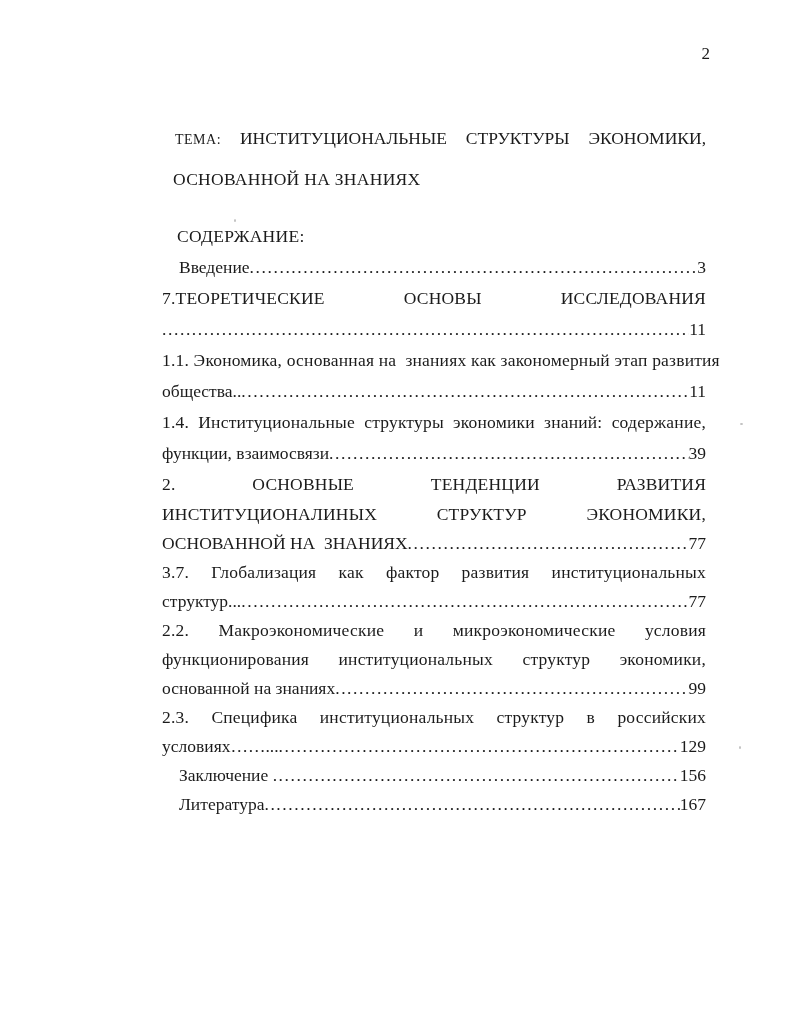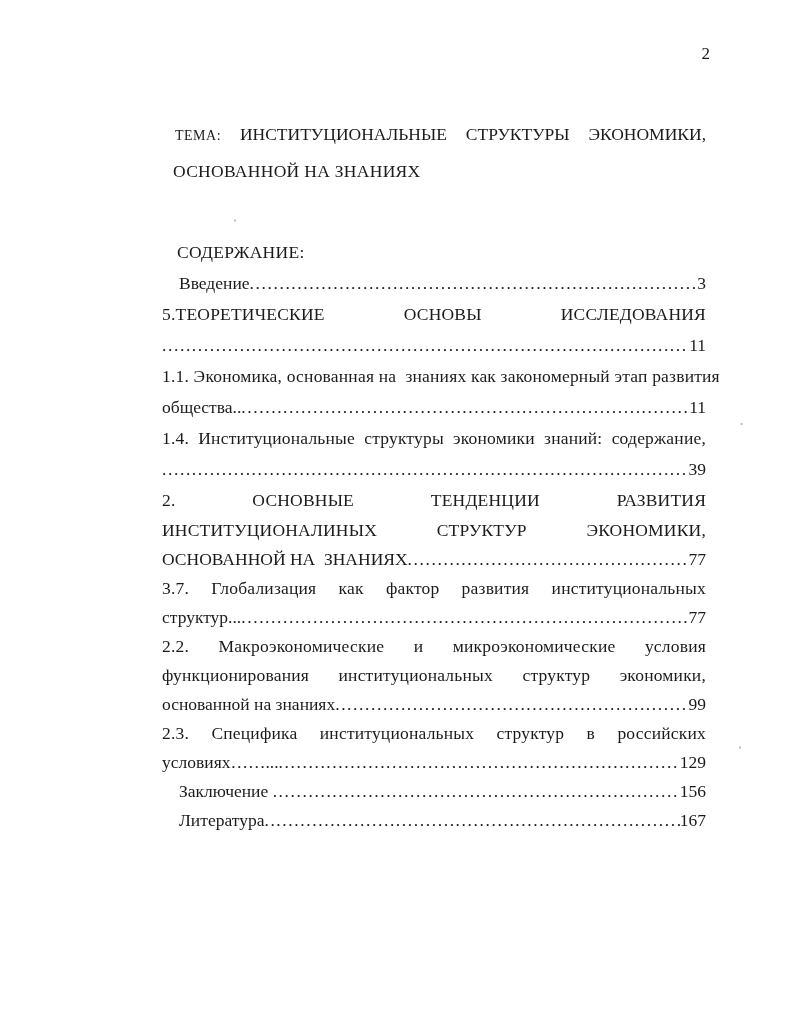--- a/index.html
+++ b/index.html
@@ -17,29 +17,29 @@
     font-size:17px;line-height:17px;
   }
   .content{
     position:absolute;left:162px;top:0;
     width:544px;
     font-size:17.5px;
   }
   
   .title{margin-top:115px;}
   .t-line1{
-    line-height:38px;
+    line-height:46px;
     padding-left:13px;
     text-align:justify;text-align-last:justify;
   }
   .t-label{font-size:14px;letter-spacing:0.5px;}
   .t-line2{line-height:33px;padding-left:11px;letter-spacing:0.3px;}
   
   .toc-heading{
-    margin-top:49px;
+    margin-top:25px;
     line-height:31px;
     padding-left:15px;
     letter-spacing:0.3px;
   }
   
   .toc-list .line{line-height:31px;}
   .toc-list .line:nth-child(n+9){line-height:29px;}
   .toc-list .line:nth-child(9){}
   .line.justify{text-align:justify;text-align-last:justify;letter-spacing:0.2px;}
   .line.leader,.line.leader-indent{display:flex;align-items:baseline;justify-content:flex-end;}
@@ -77,33 +77,34 @@
     </div>
 
     <div class="toc-heading">СОДЕРЖАНИЕ:</div>
 
     <div class="toc-list">
         <div class="line leader-indent">
           <span class="txt">Введение</span>
           <span class="dots"></span>
           <span class="pg">3</span>
         </div>
-        <div class="line justify"><span class="txt">5.ТЕОРЕТИЧЕСКИЕ ОСНОВЫ ИССЛЕДОВАНИЯ</span></div>
+        <div class="line justify"><span class="txt">7.ТЕОРЕТИЧЕСКИЕ ОСНОВЫ ИССЛЕДОВАНИЯ</span></div>
         <div class="line leader">
           <span class="dots"></span>
           <span class="pg">11</span>
         </div>
         <div class="line justify"><span class="txt">1.1. Экономика, основанная на  знаниях как закономерный этап развития</span></div>
         <div class="line leader">
           <span class="txt">общества..</span>
           <span class="dots"></span>
           <span class="pg">11</span>
         </div>
         <div class="line justify"><span class="txt">1.4. Институциональные структуры экономики знаний: содержание,</span></div>
         <div class="line leader">
+          <span class="txt">функции, взаимосвязи</span>
           <span class="dots"></span>
           <span class="pg">39</span>
         </div>
         <div class="line justify"><span class="txt">2. ОСНОВНЫЕ ТЕНДЕНЦИИ РАЗВИТИЯ</span></div>
         <div class="line justify"><span class="txt">ИНСТИТУЦИОНАЛИНЫХ СТРУКТУР ЭКОНОМИКИ,</span></div>
         <div class="line leader">
           <span class="txt">ОСНОВАННОЙ НА  ЗНАНИЯХ</span>
           <span class="dots"></span>
           <span class="pg">77</span>
         </div>

